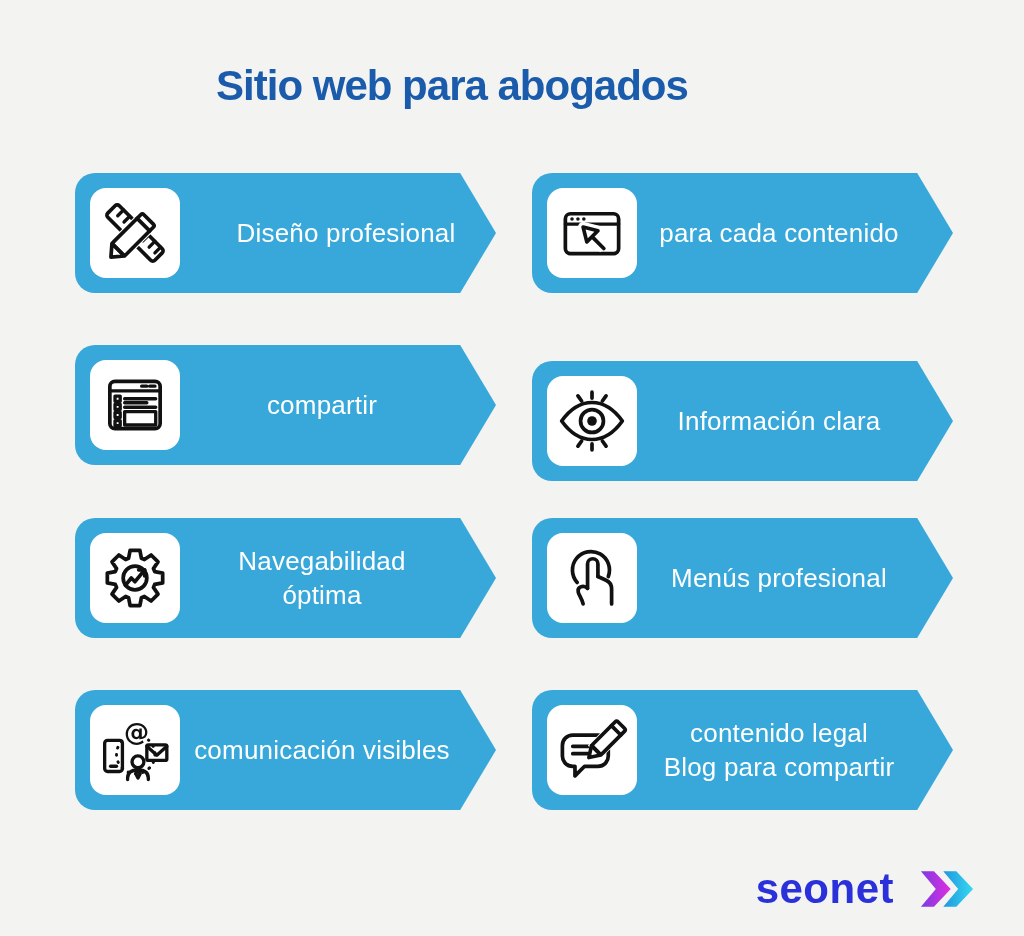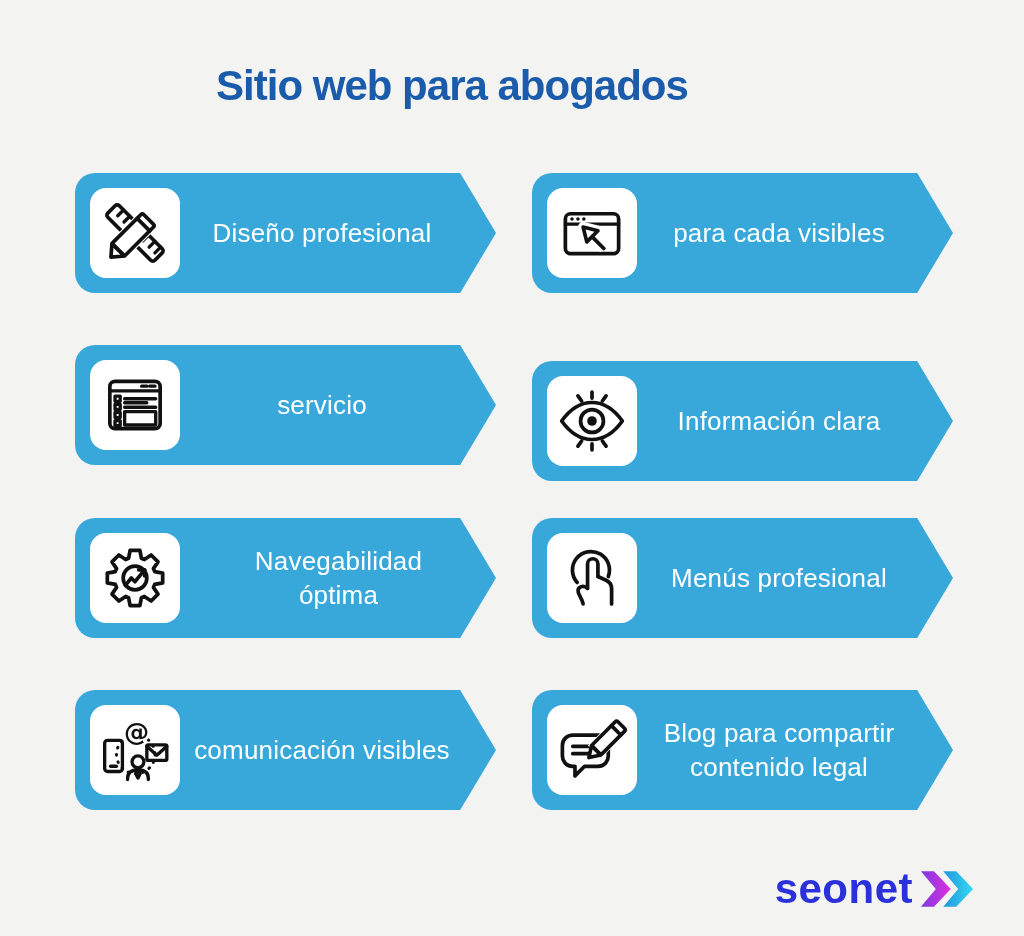--- a/index.html
+++ b/index.html
@@ -33,32 +33,32 @@
   }
   .banner .iconbox svg { width:74px; height:74px; }
   .banner .label {
     position:absolute; left:113px; right:40px; top:0; height:120px;
     display:flex; flex-direction:column; align-items:center; justify-content:center;
     color:#ffffff; font-size:26px; line-height:34px; font-weight:500;
     text-align:center; letter-spacing:0.2px;
   }
   .banner .label span { display:block; }
   
-  .pos-r1c1 { left:75px;  top:173px; }
+  .pos-r1c1 { left:75px;  top:173px;padding-left:48px; }
   .pos-r1c2 { left:532px; top:173px; }
   .pos-r2c1 { left:75px;  top:345px; }
   .pos-r2c2 { left:532px; top:345px;margin-top:16px; }
-  .pos-r3c1 { left:75px;  top:518px;padding-left:33px; }
+  .pos-r3c1 { left:75px;  top:518px; }
   .pos-r3c2 { left:532px; top:518px; }
   .pos-r4c1 { left:75px;  top:690px; }
   .pos-r4c2 { left:532px; top:690px; }
 
   .footer-logo {
     position:absolute; right:50px; top:864px; height:50px;
-    display:flex; align-items:center; gap:7px;
+    display:flex; align-items:center; gap:26px;
   }
   .brand-text {
     color:#2a31da; font-size:42px; font-weight:600; letter-spacing:0.5px;
     line-height:50px;
   }
   .ic { stroke:#111; stroke-width:5; fill:none; stroke-linecap:round; stroke-linejoin:round; }
   .ic-thin { stroke:#111; stroke-width:4.5; fill:none; stroke-linecap:round; stroke-linejoin:round; }
 </style>
 </head>
 <body>
@@ -100,42 +100,42 @@
       <circle cx="39" cy="31" r="2.4" fill="#111" stroke="none"></circle>
       <g stroke="#fff" stroke-width="14" fill="#fff" stroke-linejoin="round">
         <line x1="66" y1="71" x2="52" y2="57"></line>
         <polygon points="38,42 58,47 43,62"></polygon>
       </g>
       <line class="ic" x1="66" y1="71" x2="52" y2="57"></line>
       <polygon class="ic" points="38,42 58,47 43,62" fill="#fff"></polygon>
     </svg>
   </div>
   <div class="label">
-    <span>para cada visibles</span>
+    <span>para cada contenido</span>
   </div>
 </div>
 
 <div class="banner pos-r2c1">
   <div class="body"></div>
   <div class="arrow"></div>
   <div class="iconbox">
     <svg viewBox="0 0 100 100">
       <rect class="ic" x="16" y="18" width="68" height="64" rx="7"></rect>
       <path class="ic-thin" d="M16,31 H84"></path>
       <path class="ic-thin" d="M59,24.5 H66 M70,24.5 H77"></path>
       <rect class="ic-thin" x="23" y="38" width="7" height="7"></rect>
       <rect class="ic-thin" x="23" y="49" width="7" height="7"></rect>
       <rect class="ic-thin" x="23" y="60" width="7" height="7"></rect>
       <rect class="ic-thin" x="23" y="71" width="7" height="7"></rect>
       <path class="ic-thin" d="M36,41.5 H78 M36,47 H66 M36,53 H78"></path>
       <rect class="ic-thin" x="36" y="59" width="42" height="18"></rect>
     </svg>
   </div>
   <div class="label">
-    <span>servicio</span>
+    <span>compartir</span>
   </div>
 </div>
 
 <div class="banner pos-r2c2">
   <div class="body"></div>
   <div class="arrow"></div>
   <div class="iconbox">
     <svg viewBox="0 0 100 100">
       <path class="ic" d="M9,50 C24,29 38,25 50,25 C62,25 76,29 91,50 C76,71 62,75 50,75 C38,75 24,71 9,50 Z"></path>
       <circle class="ic" cx="50" cy="50" r="15.5"></circle>
@@ -214,22 +214,22 @@
       <path class="ic" d="M24,45 H54 M24,55 H46"></path>
       <g transform="translate(67,39) rotate(45)">
         <rect x="-9" y="-32" width="18" height="48" fill="#fff" stroke="#fff" stroke-width="7"></rect>
         <rect class="ic" x="-9" y="-32" width="18" height="48" rx="3" fill="#fff"></rect>
         <path class="ic" d="M-9,-22 H9"></path>
         <polygon class="ic" points="-9,16 9,16 0,30" fill="#fff"></polygon>
       </g>
     </svg>
   </div>
   <div class="label">
+    <span>contenido legal</span>
     <span>Blog para compartir</span>
-    <span>contenido legal</span>
   </div>
 </div>
 
 <div class="footer-logo">
   <span class="brand-text">seonet</span>
   <svg width="54" height="38" viewBox="0 0 58 40">
     <defs>
       <linearGradient id="chev1" x1="0" y1="0" x2="1" y2="0">
         <stop offset="0" stop-color="#7b3be0"></stop>
         <stop offset="1" stop-color="#e02ee0"></stop>

